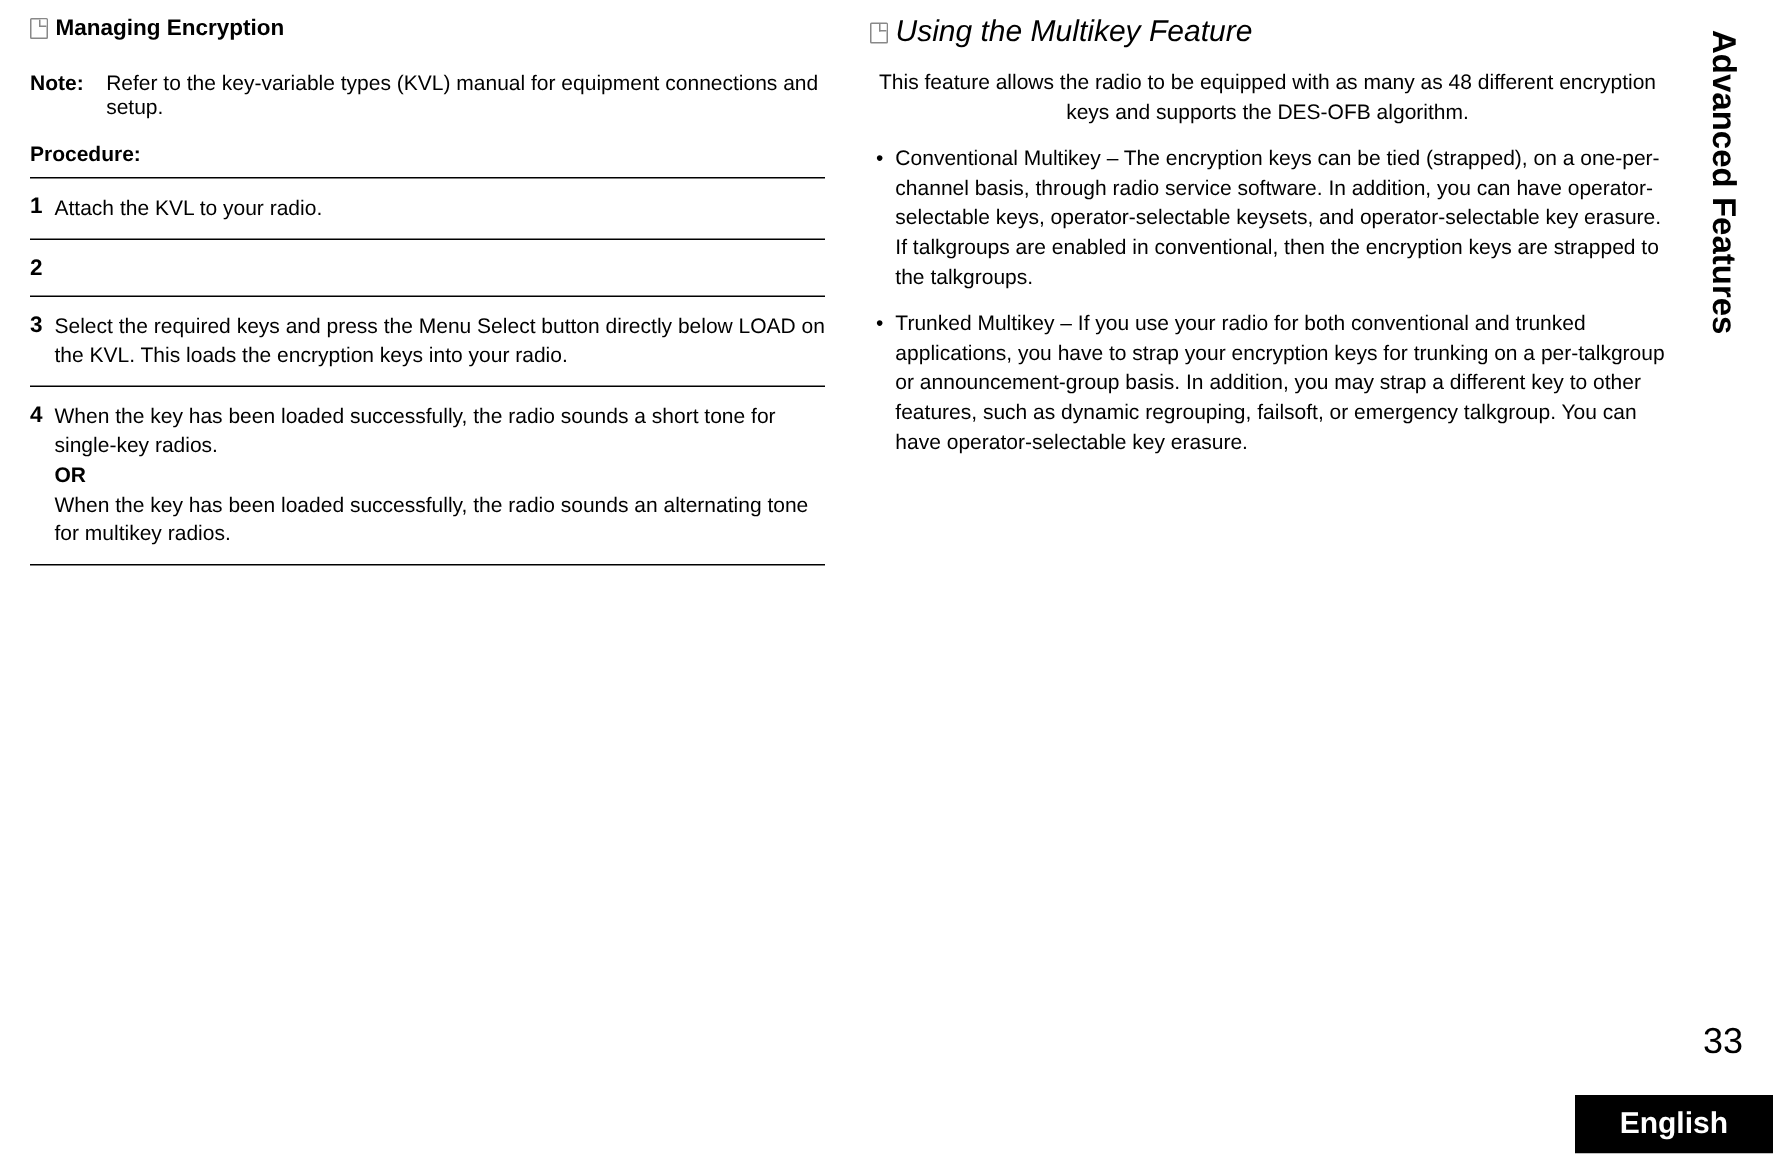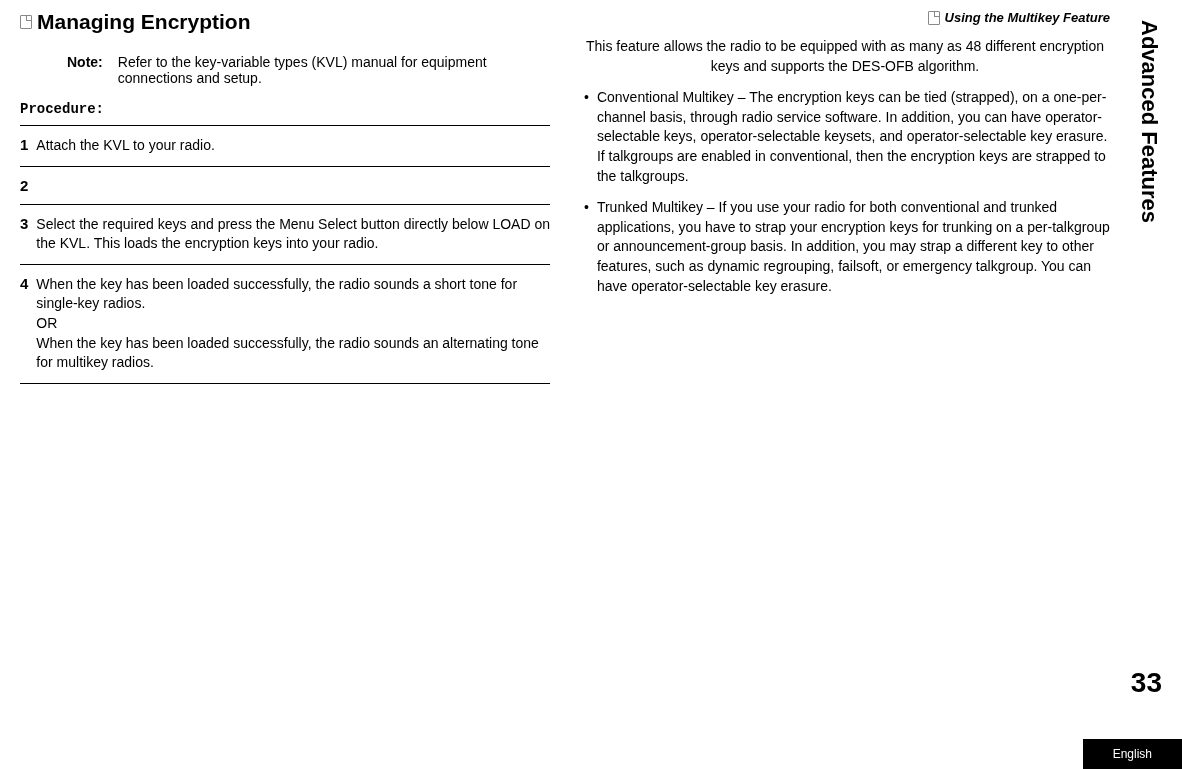--- a/index.html
+++ b/index.html
@@ -21,36 +21,35 @@
       padding: 10px 20px 10px 20px;
       gap: 30px;
       height: calc(100% - 40px);
     }
     .column {
       flex: 1;
       max-width: 530px;
     }
     .section-heading {
       font-weight: bold;
-      font-size: 21px;
+      font-size: 15px;
       margin-bottom: 20px;
       display: flex;
       align-items: center;
       gap: 5px;
     }
     .subsection-heading {
-      font-weight: bold;
+      font-weight: normal;
       font-style: italic;
-      font-size: 13px;
+      font-size: 20px;
       margin-bottom: 12px;
       margin-top: 20px;
       display: flex;
       align-items: center;
       gap: 5px;
-      justify-content: flex-end;
     }
     .doc-icon {
       display: inline-block;
       width: 12px;
       height: 14px;
       border: 1px solid #888;
       border-radius: 1px;
       position: relative;
       flex-shrink: 0;
     }
@@ -62,33 +61,31 @@
       width: 4px;
       height: 4px;
       border-left: 1px solid #888;
       border-bottom: 1px solid #888;
       background: #fff;
     }
     .note-block {
       display: flex;
       gap: 15px;
       margin-bottom: 15px;
-      margin-left: 47px;
     }
     .note-label {
       font-weight: bold;
       flex-shrink: 0;
     }
     .note-text {
       flex: 1;
     }
     .procedure-label {
       font-weight: bold;
       margin-bottom: 8px;
-      font-family: Liberation Mono, monospace;
     }
     .step-list {
       list-style: none;
     }
     .step-item {
       display: flex;
       gap: 8px;
       padding: 10px 0;
       border-bottom: 1px solid #000;
     }
@@ -105,21 +102,21 @@
       line-height: 1.4;
     }
     .display-text {
       font-weight: bold;
       letter-spacing: 0.5px;
     }
     .bold {
       font-weight: normal;
     }
     .or-text {
-      font-weight: normal;
+      font-weight: bold;
     }
     .body-text {
       line-height: 1.4;
       margin-bottom: 12px;
       text-align: center;
     }
     .bullet-list {
       list-style: none;
     }
     .bullet-item {
@@ -137,33 +134,33 @@
       right: 20px;
       top: 20px;
       writing-mode: vertical-rl;
       font-weight: bold;
       font-size: 22px;
       font-family: Arial, sans-serif;
     }
     .page-number {
       position: absolute;
       right: 20px;
-      bottom: 70px;
-      font-weight: bold;
-      font-size: 28px;
+      bottom: 60px;
+      font-weight: normal;
+      font-size: 24px;
     }
     .footer-bar {
       position: absolute;
       bottom: 0;
       right: 0;
       background: #000;
       color: #fff;
       padding: 8px 30px;
-      font-weight: normal;
-      font-size: 12px;
+      font-weight: bold;
+      font-size: 20px;
     }
   </style>
 </head>
 <body>
 
 <div class="page-container">
   <div class="column">
     <div class="section-heading">
       <span class="doc-icon"></span>
       <span>Managing Encryption</span>

